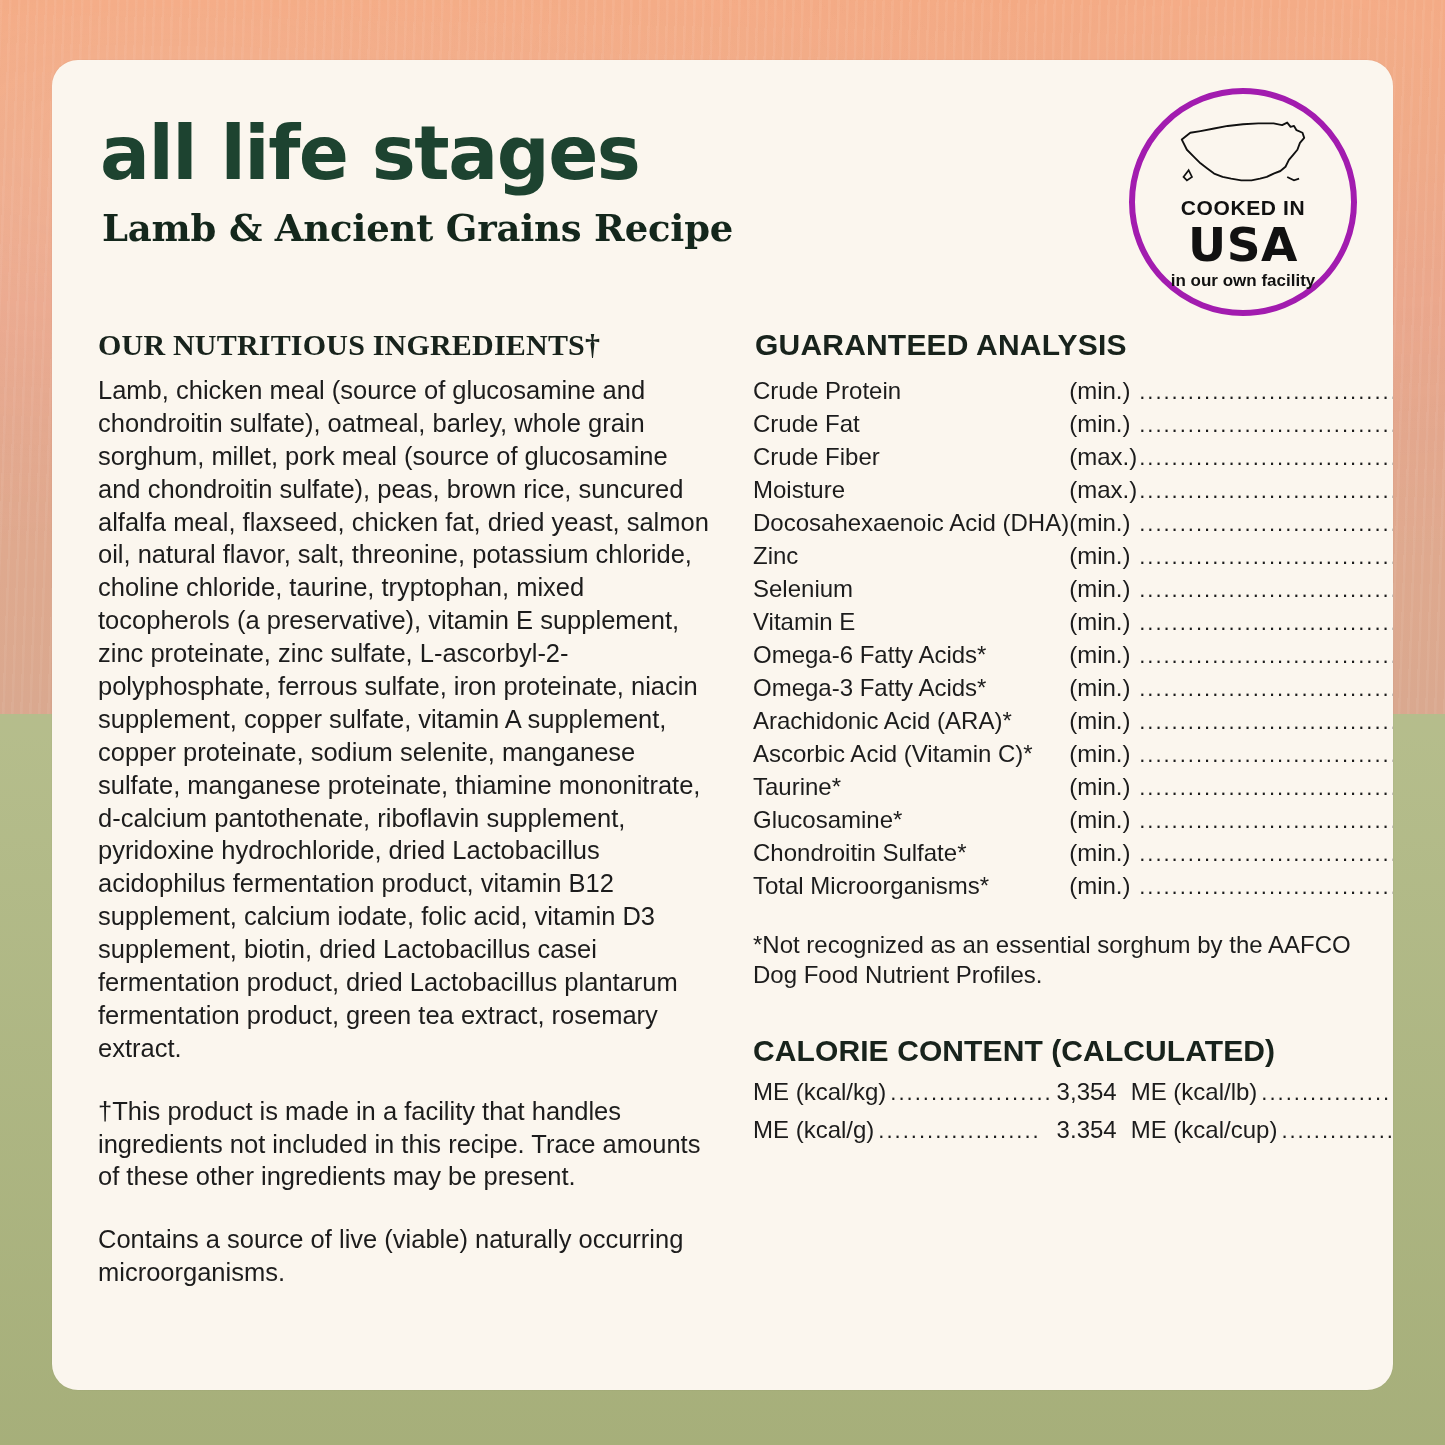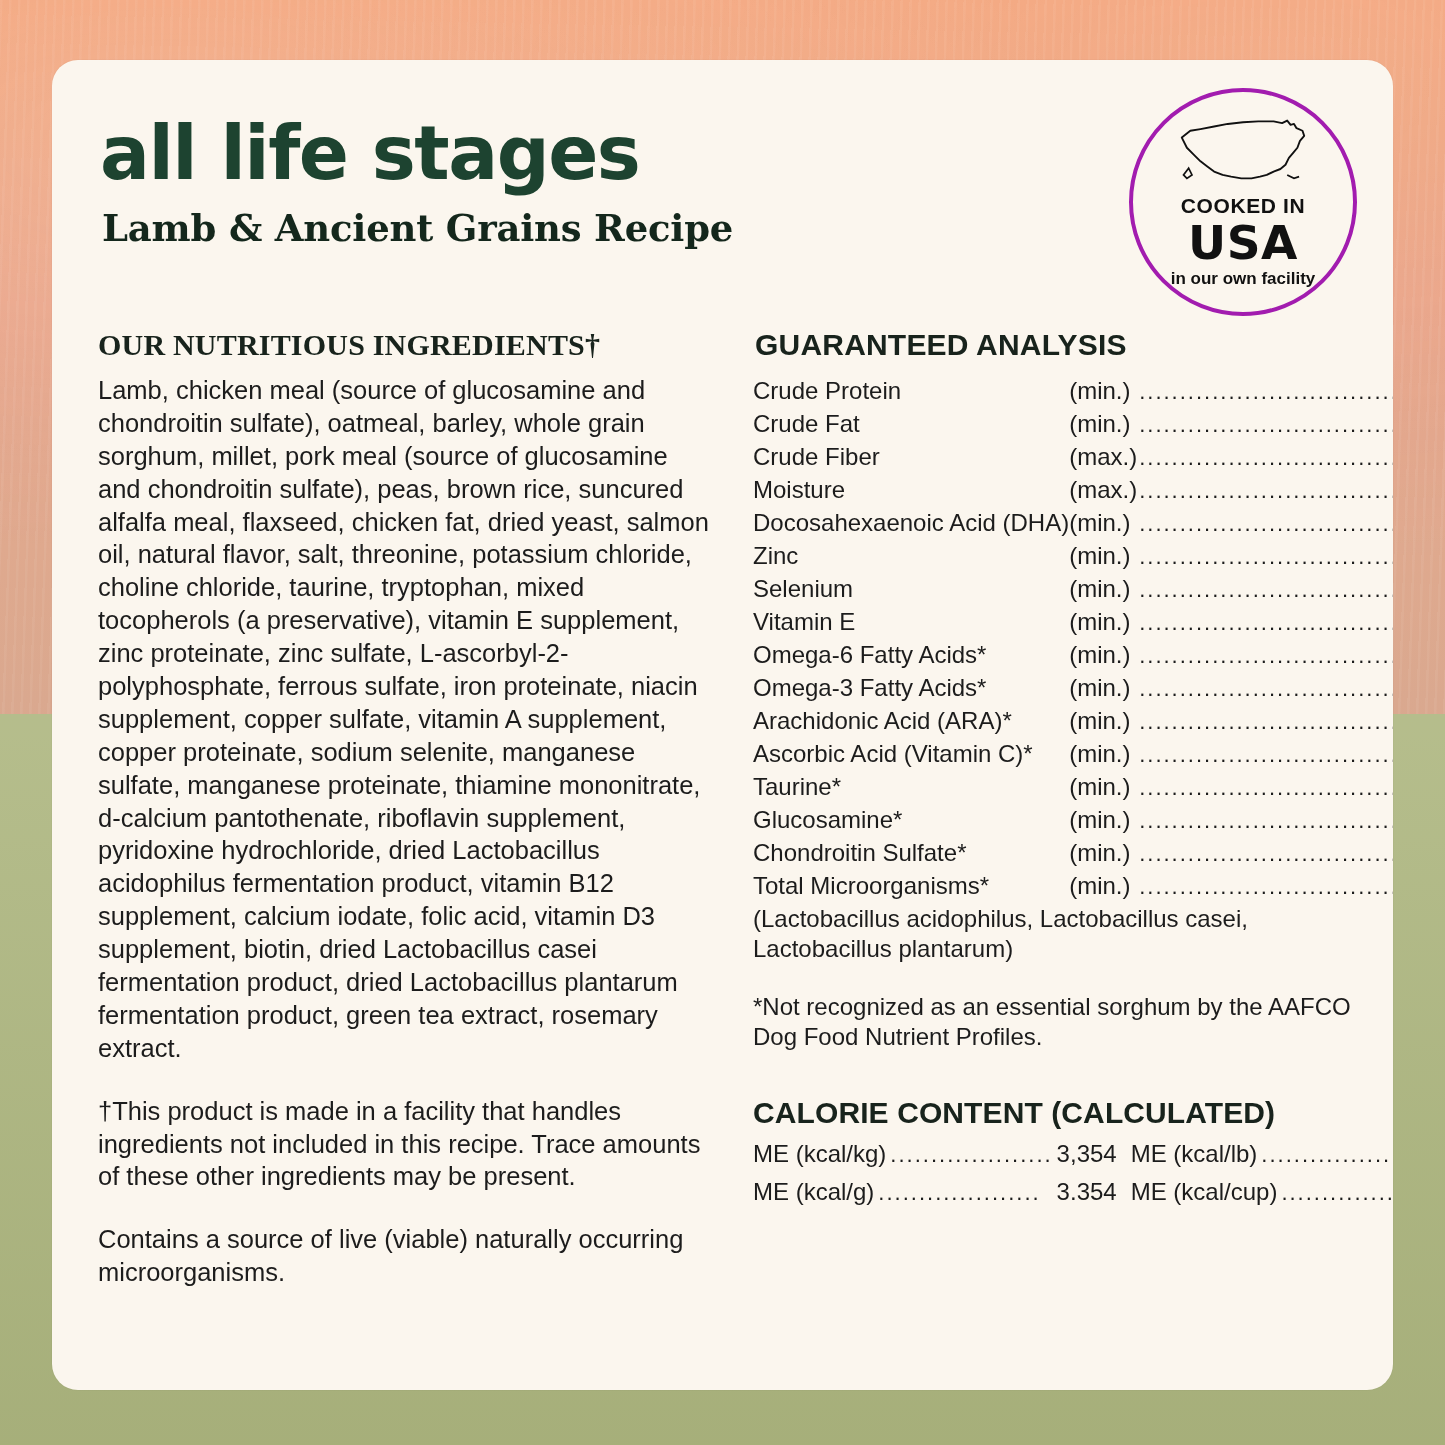--- a/index.html
+++ b/index.html
@@ -91,21 +91,21 @@
   }
 
   
   .badge {
     position: absolute;
     right: 36px;
     top: 28px;
     width: 228px;
     height: 228px;
     border-radius: 50%;
-    border: 4px solid #a21caf;
+    border: 6px solid #a21caf;
     background: transparent;
     text-align: center;
     box-sizing: border-box;
   }
   .badge .map {
     margin: 22px auto 4px;
     width: 136px;
     height: 76px;
     display: block;
   }
@@ -359,21 +359,20 @@
                   <td class="qual">(min.)</td>
                   <td class="dots">........................................</td>
                 </tr>
                 <tr>
                   <td class="name">Total Microorganisms*</td>
                   <td class="qual">(min.)</td>
                   <td class="dots">........................................</td>
                 </tr>
               </tbody>
           </table>
-          <p class="ga-sub">(Lactobacillus acidophilus, Lactobacillus casei, Lactobacillus plantarum)</p>
           <p class="ga-foot">*Not recognized as an essential sorghum by the AAFCO Dog Food Nutrient Profiles.</p>
 
           <h2 class="cal-title">CALORIE CONTENT (CALCULATED)</h2>
           <div class="cal-grid" id="cal-grid">
               <div class="cal-item">
                 <span class="lab">ME (kcal/kg)</span>
                 <span class="dots">....................</span>
                 <span class="num">3,354</span>
               </div>
               <div class="cal-item">

